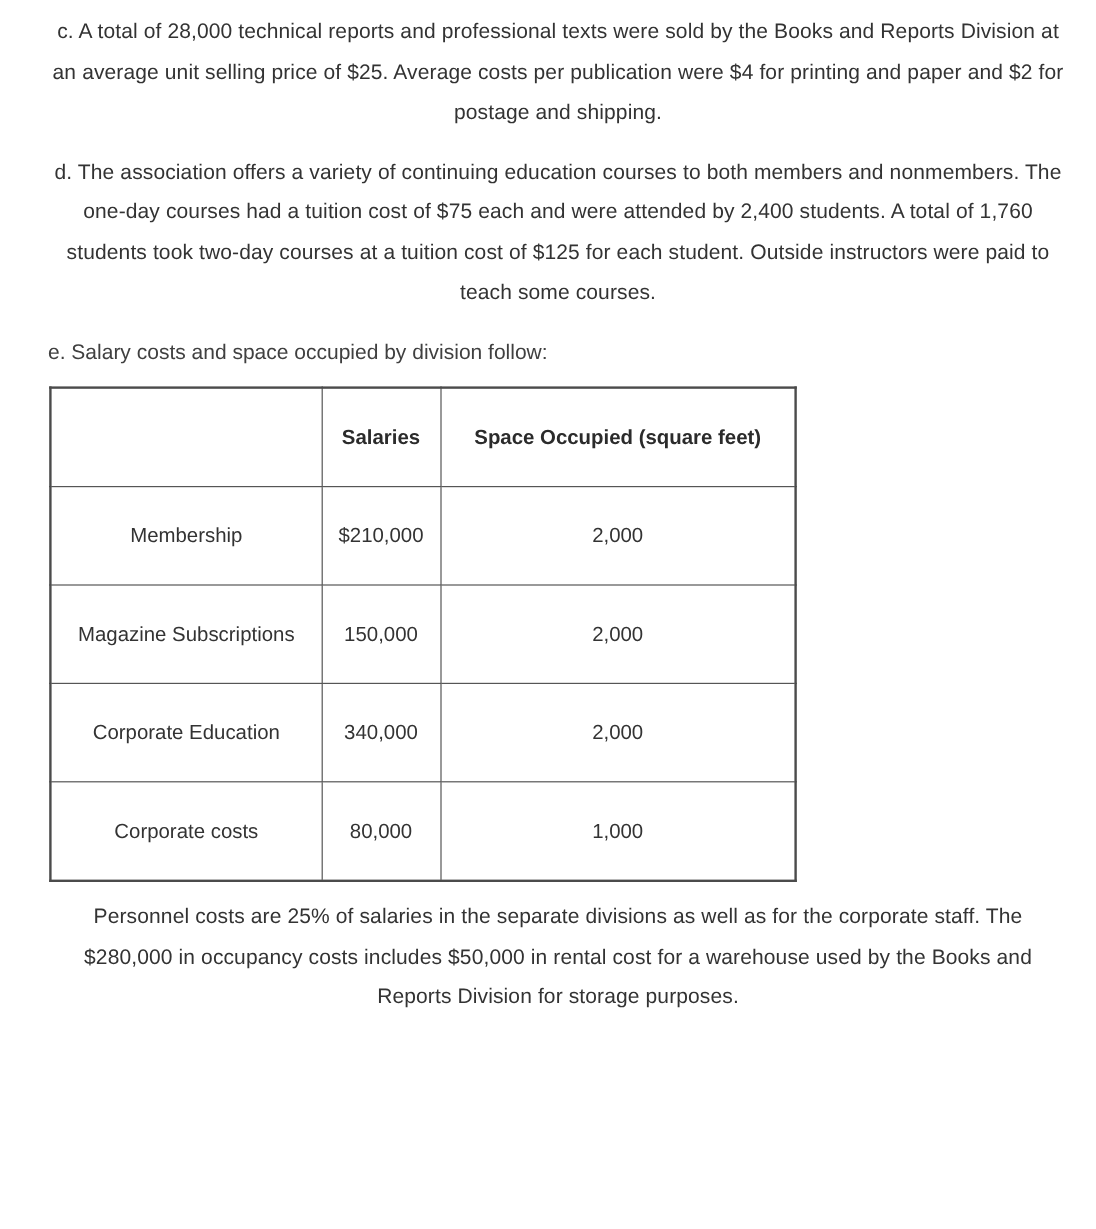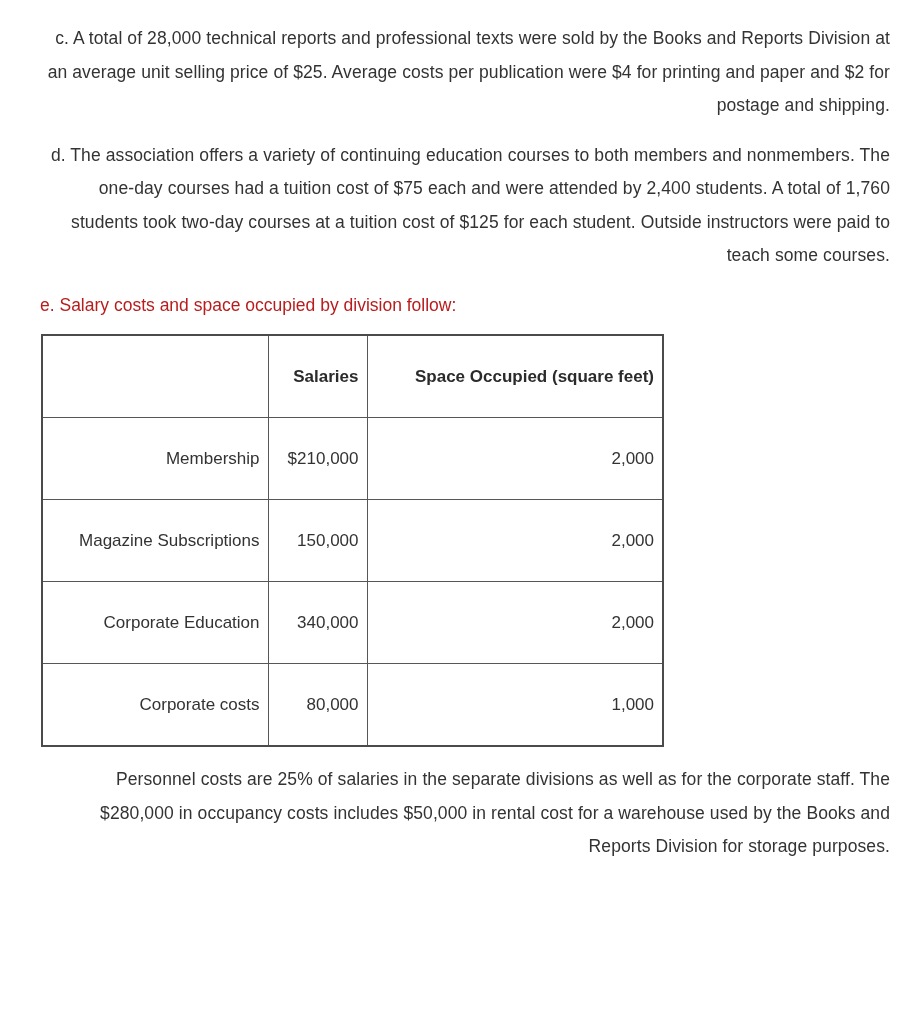--- a/index.html
+++ b/index.html
@@ -17,34 +17,34 @@
   }
 
   .page {
     position: relative;
     width: 913px;
     box-sizing: border-box;
     padding: 6px 23px 0 40px;
   }
 
   p.para {
-    margin: 16px 0 16px 0;
+    margin: 4px 0 16px 0;
     font-size: 17.5px;
     line-height: 33.5px;
     color: #333333;
     letter-spacing: 0.1px;
-    text-align: right;
+    text-align: center;
     max-width: 856px;
   }
 
   .para-intro {
     margin: 0 0 12px 0;
     font-size: 17.5px;
     line-height: 33.5px;
-    color: #b91c1c;
+    color: #404040;
   }
 
   
   .tbl-wrap {
     margin: 0 0 12px 0;
   }
 
   table.salary-table {
     border-collapse: collapse;
     table-layout: fixed;
@@ -59,21 +59,21 @@
 
   table.salary-table th,
   table.salary-table td {
     border: 1px solid #565656;
     height: 81px;
     padding: 0 8px;
     vertical-align: middle;
     font-size: 17px;
     line-height: 22px;
     color: #333333;
-    text-align: right;
+    text-align: center;
     white-space: nowrap;
     overflow: visible;
   }
 
   table.salary-table th {
     font-weight: bold;
     color: #2b2b2b;
   }
 
   table.salary-table th.blank-head {

